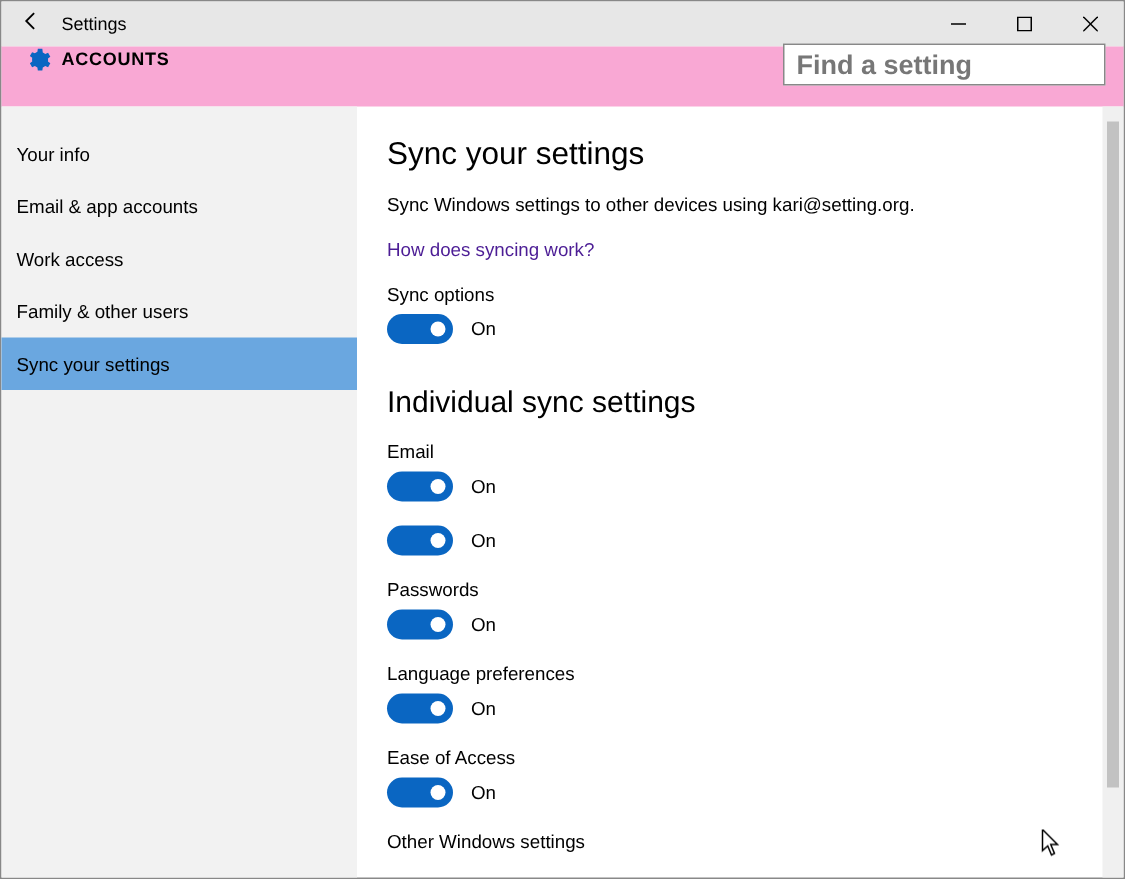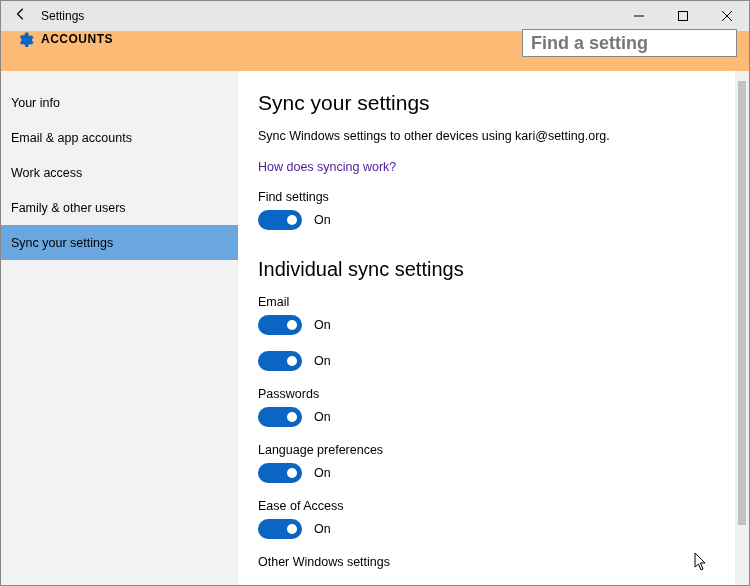--- a/index.html
+++ b/index.html
@@ -10,21 +10,21 @@
   
   .titlebar { height: 30px; background: #e7e7e7; display: flex; align-items: center; }
   .titlebar .back { width: 40px; text-align: center; }
   .titlebar .back svg { width: 14px; height: 14px; }
   .titlebar .title { font-size: 12px; color: #000; flex: 0 0 auto; }
   .titlebar .spacer { flex: 1; }
   .titlebar .winbtn { width: 44px; height: 30px; display: flex; align-items: center; justify-content: center; }
   .titlebar .winbtn svg { width: 10px; height: 10px; }
 
   
-  .headerband { height: 40px; background: #fdba74; display: flex; align-items: flex-start; padding: 0 12px 0 8px; }
+  .headerband { height: 40px; background: #f9a8d4; display: flex; align-items: flex-start; padding: 0 12px 0 8px; }
   .gearwrap { width: 32px; padding-top: 0px; display:flex; justify-content:center; }
   .gearwrap svg { width: 18px; height: 18px; }
   .category { font-size: 12px; font-weight: 600; letter-spacing: 0.5px; color: #000; padding-top: 1px; }
   .headerband .spacer { flex: 1; }
   .searchbox { width: 215px; height: 28px; border: 1px solid #888; background: #fff; display: flex; align-items: center; padding: 0 8px; margin-top: -2px;}
   .searchbox input { border: none; outline: none; flex: 1; font-size: 18px; color: #333; background: transparent; font-weight: bold; }
   .searchbox input::placeholder { color: #777; }
   .searchbox svg { width: 14px; height: 14px; stroke: #666; fill: none; }
 
   
@@ -126,21 +126,21 @@
         </div>
     </div>
 
     <div class="contentwrap">
       <div class="content">
         <h1 class="pagetitle">Sync your settings</h1>
         <div class="desc">Sync Windows settings to other devices using kari@setting.org.</div>
         <a class="link">How does syncing work?</a>
 
         <div class="setting">
-          <div class="label">Find settings</div>
+          <div class="label">Sync options</div>
           <div class="togglerow">
             <div class="toggle on">
                 <div class="knob"></div>
               </div>
             <div class="state">On</div>
           </div>
         </div>
 
         <h2 class="subhead">Individual sync settings</h2>
 

